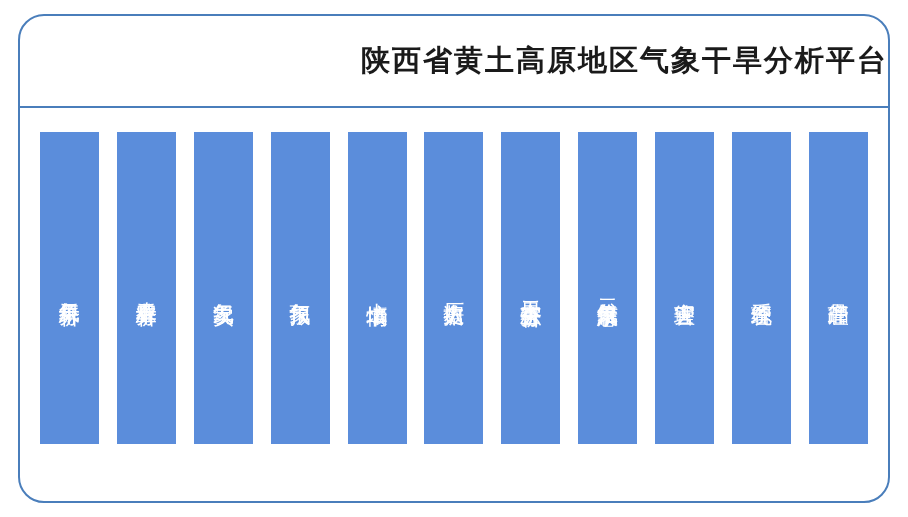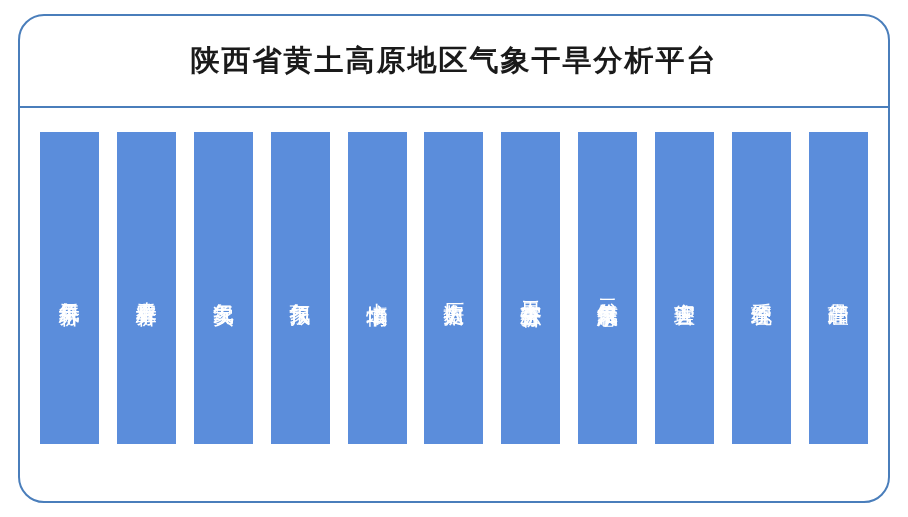--- a/index.html
+++ b/index.html
@@ -34,21 +34,21 @@
   .title-band {
     position: absolute;
     left: 0;
     top: 0;
     width: 100%;
     height: 92px;
     border-bottom: 2px solid #4a7ebb;
     box-sizing: border-box;
     display: flex;
     align-items: center;
-    justify-content: center;
+    justify-content: flex-end;
   }
   .title-text {
     font-size: 29px;
     font-weight: bold;
     color: #1a1a1a;
     letter-spacing: 2px;
     font-family: "Liberation Sans", sans-serif;
     white-space: nowrap;
   }
   

